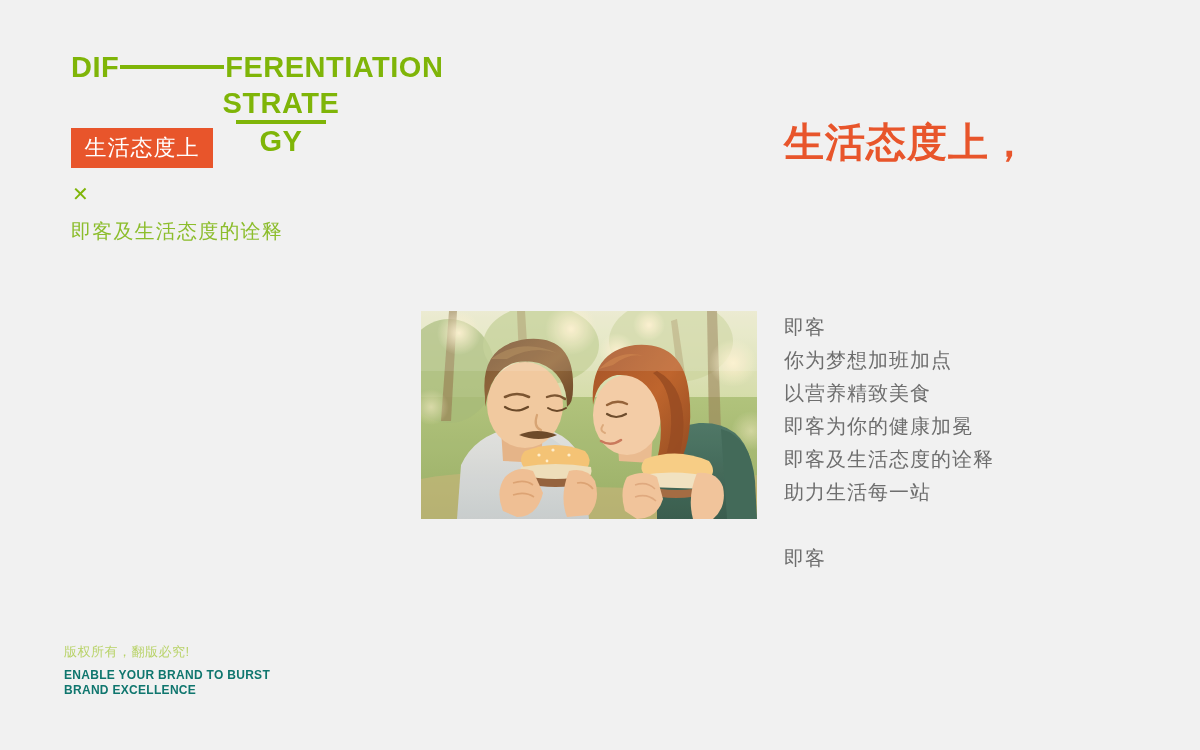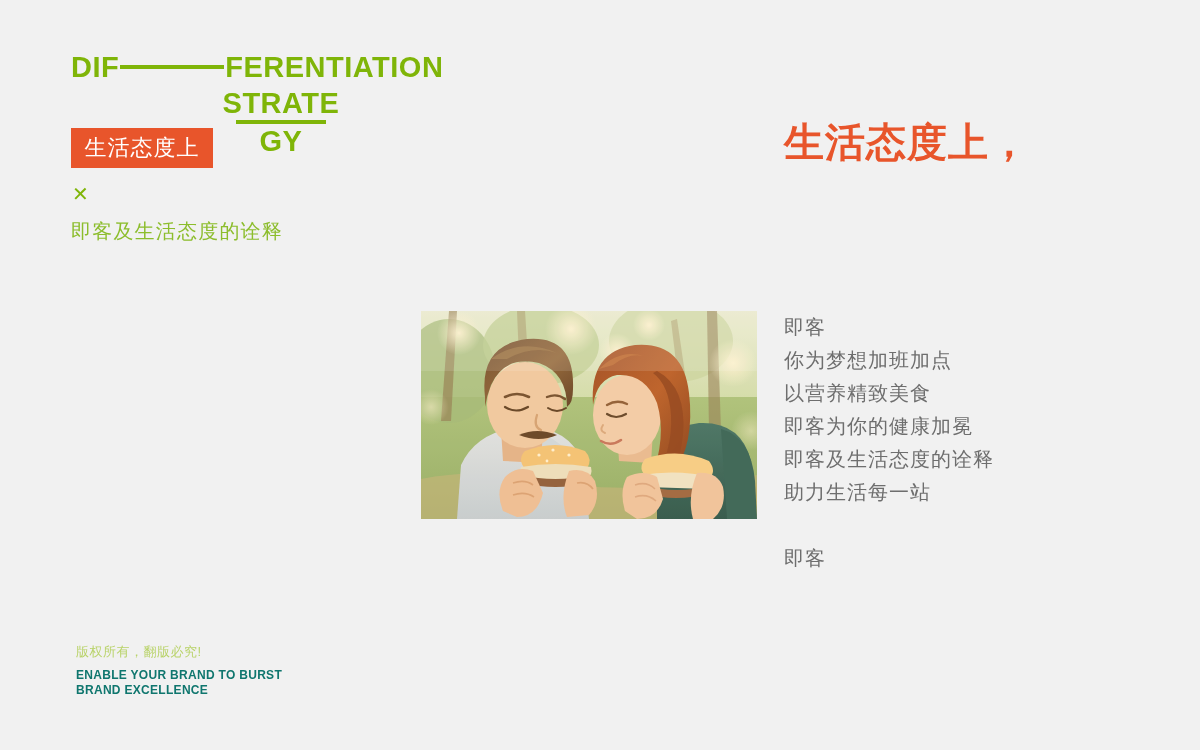--- a/index.html
+++ b/index.html
@@ -89,21 +89,21 @@
     top: 220px;
     color: #8cbd2c;
     font-size: 20px;
     letter-spacing: 1.2px;
     line-height: 22px;
   }
 
   
   .footer {
     position: absolute;
-    left: 58px;
+    left: 46px;
     top: 645px;
     line-height: 1;
   }
   .footer-cn {
     color: #b9d36a;
     font-size: 13px;
     letter-spacing: 0.5px;
     margin-bottom: 10px;
   }
   .footer-en {

